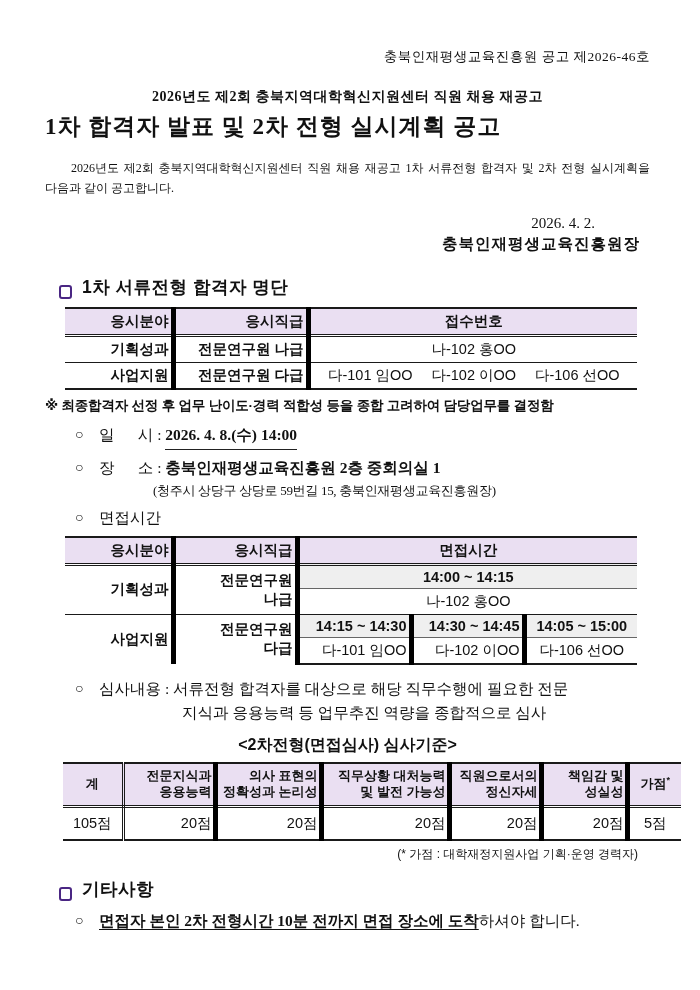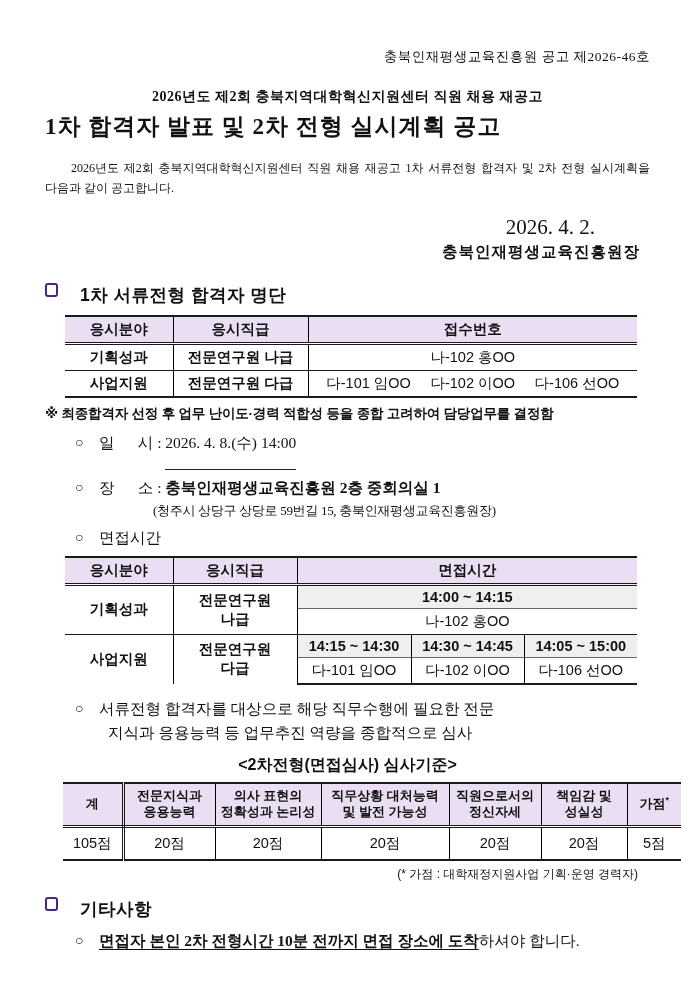--- a/index.html
+++ b/index.html
@@ -11,47 +11,47 @@
     word-break:keep-all;
   }
 
   .doc-number { text-align:right; font-size:13.5px; letter-spacing:0.5px; margin-bottom:22px; }
 
   .title1 { text-align:center; font-weight:bold; font-size:14px; letter-spacing:0.5px; }
   .title2 { text-align:left; font-weight:bold; font-size:23px; letter-spacing:1px; margin-top:5px; }
 
   .intro { margin-top:16px; font-size:12px; line-height:1.7; text-align:justify; text-indent:26px; }
 
-  .date-line   { text-align:right; font-size:21px; padding-right:55px; margin-top:16px; }
+  .date-line   { text-align:right; font-size:15px; padding-right:55px; margin-top:16px; }
   .signer-line { text-align:right; font-size:15.5px; padding-right:10px; margin-top:2px; letter-spacing:1px; }
 
-  .section { display:flex; align-items:flex-start; gap:22px; margin-top:20px; }
+  .section { display:flex; align-items:flex-end; gap:10px; margin-top:20px; margin-left:14px; }
   .sq { width:13px; height:14px; border:2.5px solid #4a2683; border-radius:3px; flex:0 0 auto; }
   .section-label { font-family:"Liberation Sans","DejaVu Sans",sans-serif; font-weight:bold; font-size:17.5px; letter-spacing:0.5px; }
 
   table { border-collapse:collapse; margin-left:20px; width:572px; table-layout:fixed;
           font-family:"Liberation Sans","DejaVu Sans",sans-serif; font-size:14.5px; }
   th, td { text-align:center; vertical-align:middle; padding:3px 2px; }
   thead th { background:#EADFF2; font-weight:bold; }
   .t-top    { border-top:2px solid #1a1a1a; }
   .hdr-row th { border-bottom:3px double #1a1a1a; }
   .t-bottom td { border-bottom:2px solid #1a1a1a; }
-  .vline { border-right:1px solid #000000; }
+  .vline { border-right:5px solid #000000;text-align:right; }
   .rowline td { border-top:1px solid #1a1a1a; }
   .thinline td { border-top:1px solid #666; }
   .time-cell { background:#EFEFEF; font-weight:bold; }
 
   .note { font-family:"Liberation Sans","DejaVu Sans",sans-serif; font-weight:bold; font-size:13.5px; margin-top:7px; margin-left:0; letter-spacing:-0.2px; }
 
   .bullet { display:flex; margin-left:30px; margin-top:10px; font-size:15.5px; line-height:1.55; }
   .bullet .mark { width:24px; flex:0 0 auto; font-size:14px; padding-top:1px; }
   .lbl { white-space:pre; }
   .bold { font-weight:bold; }
   .u { text-decoration:underline; text-underline-offset:3px; }
-  .dt-value { font-weight:normal; border-bottom:1.5px solid #222; padding-bottom:14px; }
+  .dt-value { font-weight:bold; border-bottom:1.5px solid #222; padding-bottom:2px; }
   .place-sub { font-size:13px; margin-left:54px; margin-top:1px; letter-spacing:-0.3px; }
 
   .review-text { flex:1; }
   .review-text .l2 { padding-left:9px; }
 
   .criteria-title { text-align:center; font-family:"Liberation Sans","DejaVu Sans",sans-serif; font-weight:bold; font-size:16px; margin-top:10px; }
   .criteria th { font-size:13px; white-space:pre-line; line-height:1.25; padding:4px 1px; }
   .criteria td { padding:6px 1px; }
   .dbl-r { border-right:3px double #1a1a1a; }
   sup { font-size:9px; }
@@ -174,20 +174,21 @@
       <tr class="thinline t-bottom">
         <td class="vline t-bottom">다-101 임OO</td>
         <td class="vline t-bottom">다-102 이OO</td>
         <td class="t-bottom">다-106 선OO</td>
       </tr>
     </tbody>
   </table>
 
   <div class="bullet just" style="margin-top:12px;">
     <span class="mark">○</span>
+    <span class="lbl">심사내용 : </span>
     <div class="review-text">
       <div>서류전형 합격자를 대상으로 해당 직무수행에 필요한 전문</div>
       <div class="l2">지식과 응용능력 등 업무추진 역량을 종합적으로 심사</div>
     </div>
   </div>
 
   <div class="criteria-title">&lt;2차전형(면접심사) 심사기준&gt;</div>
 
   <table class="criteria" style="margin-top:6px; width:578px; margin-left:18px;">
     <colgroup>

